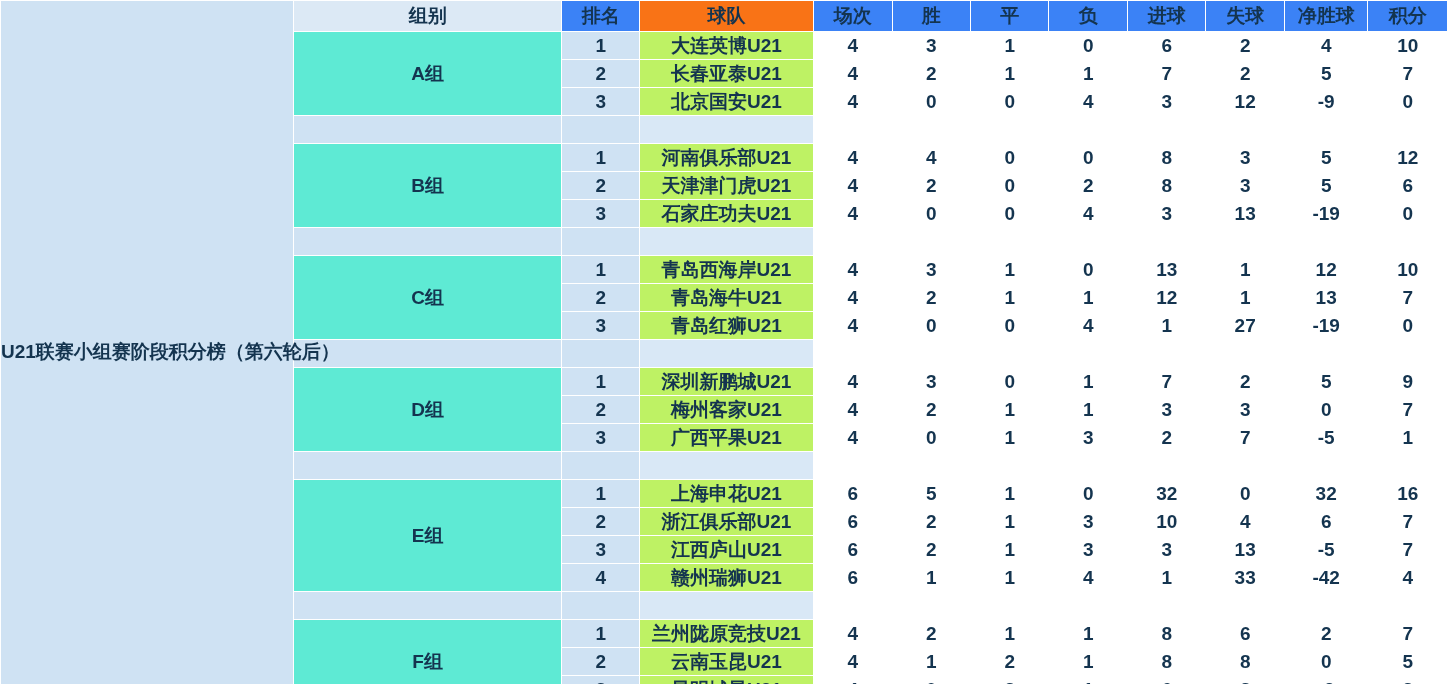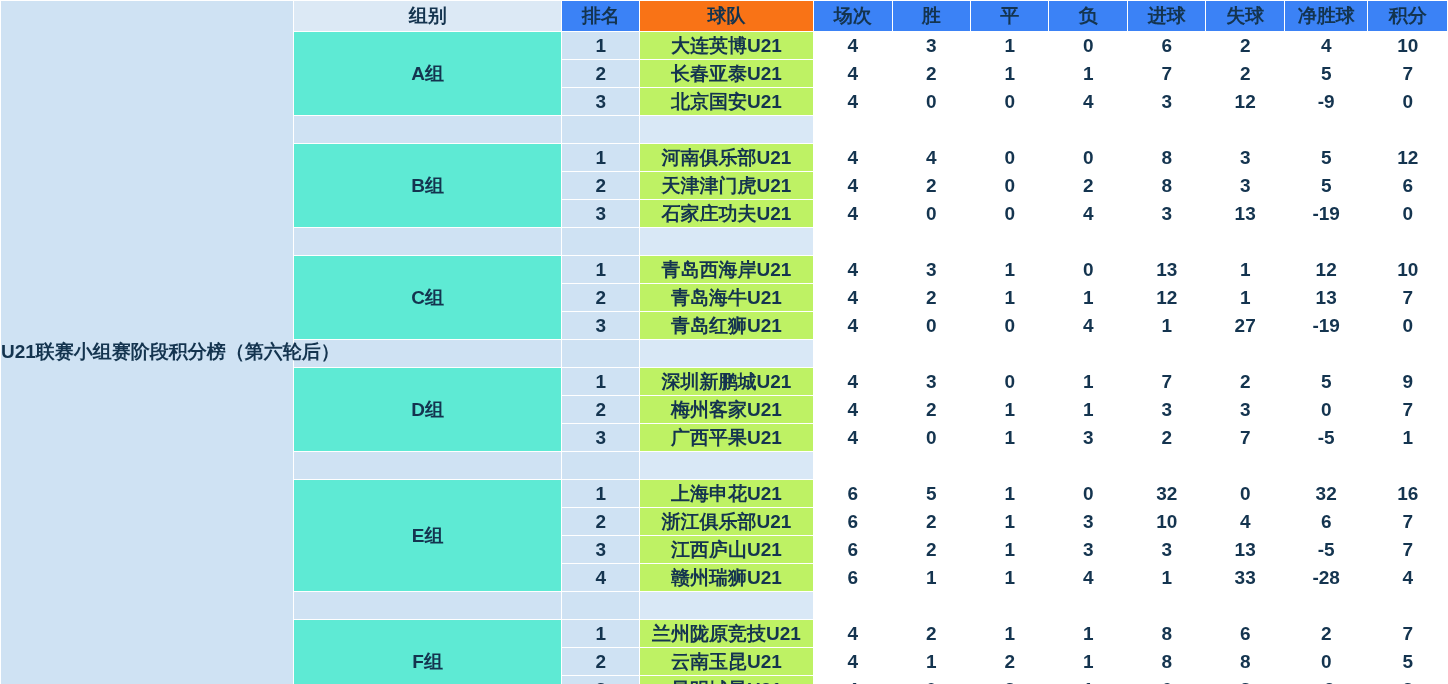--- a/index.html
+++ b/index.html
@@ -400,21 +400,21 @@
         </tr>
         <tr class="data-row">
           <td class="rank-cell">4</td>
           <td class="team-cell">赣州瑞狮U21</td>
           <td class="num-cell">6</td>
           <td class="num-cell">1</td>
           <td class="num-cell">1</td>
           <td class="num-cell">4</td>
           <td class="num-cell">1</td>
           <td class="num-cell">33</td>
-          <td class="num-cell">-28</td>
+          <td class="num-cell">-42</td>
           <td class="num-cell">4</td>
         </tr>
         <tr class="spacer-row">
           <td class="sp-group"></td>
           <td class="sp-rank"></td>
           <td class="sp-team"></td>
           <td class="sp-white"></td>
           <td class="sp-white"></td>
           <td class="sp-white"></td>
           <td class="sp-white"></td>

